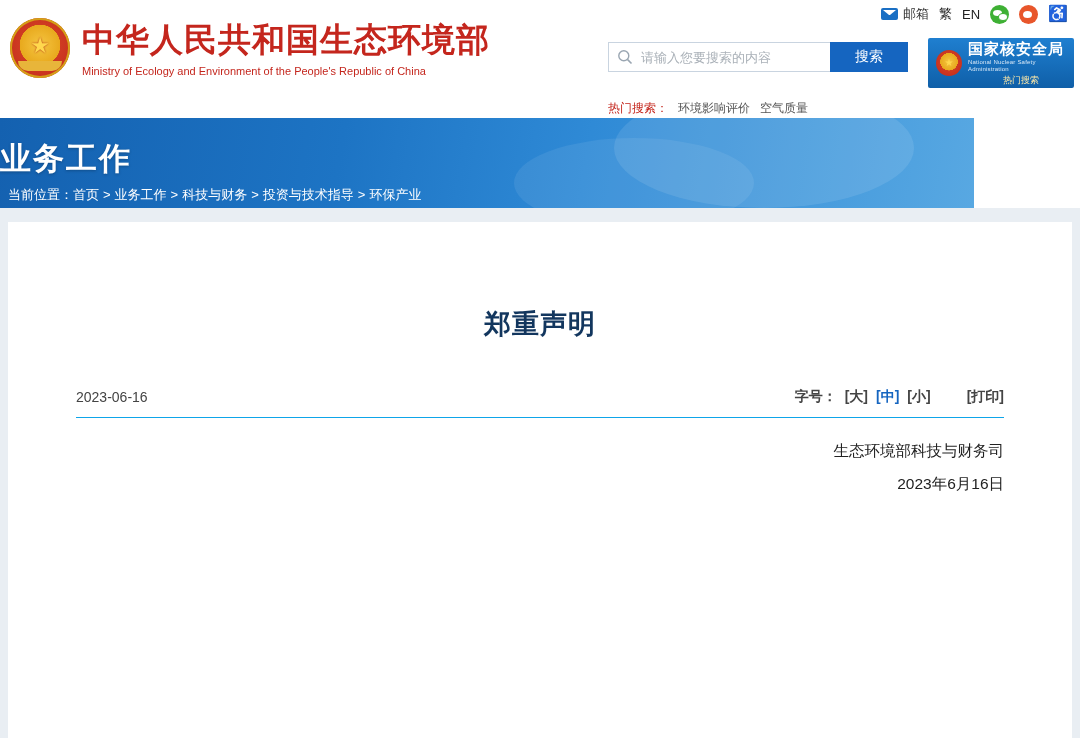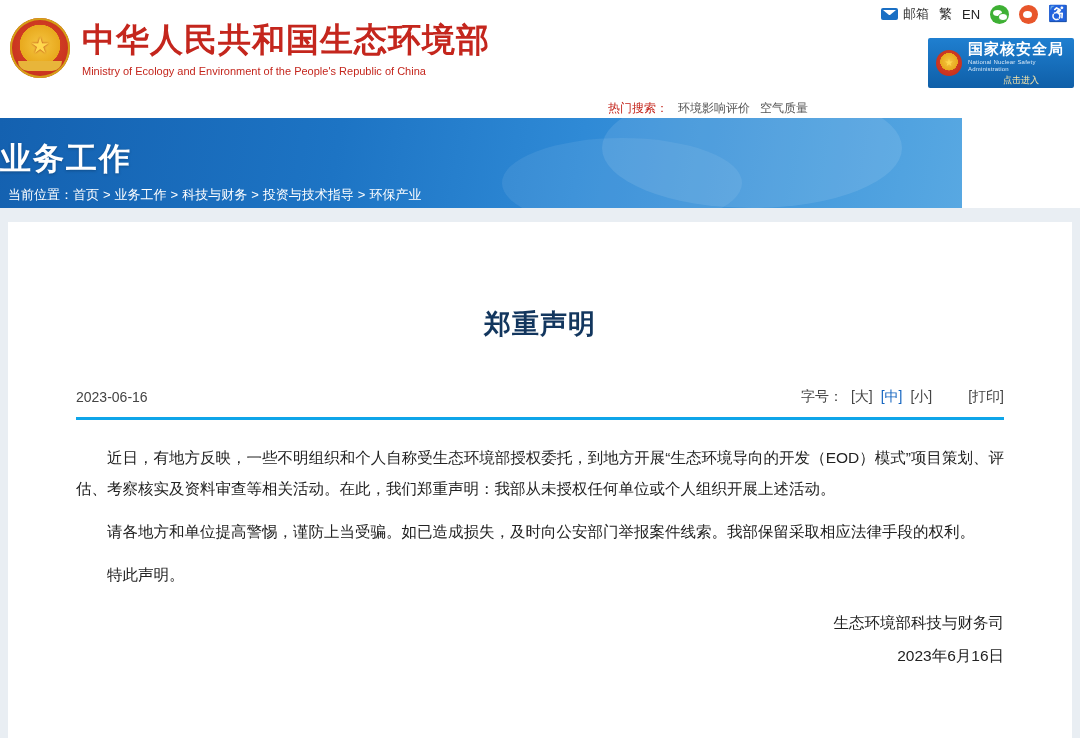--- a/index.html
+++ b/index.html
@@ -272,20 +272,21 @@
 
   
   .banner {
     position: absolute;
     top: 118px;
     left: 0;
     width: 962px;
     height: 90px;
     background: linear-gradient(100deg, #1461b0 0%, #1d74c4 35%, #2f8ad6 60%, #58a8e2 100%);
     overflow: hidden;
+    padding-left: 12px;
   }
   .banner::before {
     content: "";
     position: absolute;
     right: 60px; top: -30px;
     width: 300px; height: 120px;
     background: rgba(255,255,255,0.10);
     border-radius: 50%;
   }
   .banner::after {
@@ -345,33 +346,34 @@
     font-family: "Liberation Serif", serif;
     font-size: 27px;
     font-weight: bold;
     color: #12365e;
     padding-top: 84px;
     letter-spacing: 1px;
   }
   .meta-row {
     margin-top: 46px;
     padding-bottom: 11px;
-    border-bottom: 3px solid #0ea5e9;
+    border-bottom: 1px solid #0ea5e9;
     display: flex;
     align-items: center;
     justify-content: space-between;
     font-size: 14px;
     color: #555;
   }
   .meta-date { color: #444; }
   .meta-right {
     display: flex;
     align-items: center;
     gap: 8px;
     color: #444;
+    font-weight: bold;
   }
   .fs-label { color: #444; }
   .fs-opt { color: #444; cursor: pointer; }
   .fs-opt.active { color: #1565c0; }
   .print-opt { margin-left: 28px; color: #444; cursor: pointer; }
 
   .article-body {
     margin-top: 22px;
     font-size: 15.5px;
     line-height: 2.0;
@@ -409,33 +411,45 @@
   </div>
 
   <div class="brand">
     <div class="emblem"></div>
     <div class="brand-text">
       <div class="brand-cn">中华人民共和国生态环境部</div>
       <div class="brand-en">Ministry of Ecology and Environment of the People's Republic of China</div>
     </div>
   </div>
 
+  <div class="search-wrap">
+    <div class="search-box">
+      <span class="search-icon-cell">
+        <svg width="16" height="16" viewBox="0 0 16 16">
+          <circle cx="6.8" cy="6.8" r="5" fill="none" stroke="#9aa6b2" stroke-width="1.4"></circle>
+          <line x1="10.4" y1="10.4" x2="14.5" y2="14.5" stroke="#9aa6b2" stroke-width="1.6"></line>
+        </svg>
+      </span>
+      <input class="search-input" type="text" placeholder="请输入您要搜索的内容" style="">
+    </div>
+    <button class="search-btn">搜索</button>
+  </div>
 
   <div class="hot-search">
     <span class="hot-label">热门搜索：</span>
     <span class="hot-item">环境影响评价</span>
     <span class="hot-item">空气质量</span>
   </div>
 
   <div class="nnsa">
     <div class="nnsa-emblem"></div>
     <div class="nnsa-txt">
       <div class="nnsa-cn">国家核安全局</div>
       <div class="nnsa-en">National Nuclear Safety Administration</div>
-      <div class="nnsa-enter">点击进入</div>
+      <div class="nnsa-enter">热门搜索</div>
     </div>
   </div>
 </div>
 
 <div class="banner">
   <div class="banner-title">业务工作</div>
   <div class="breadcrumb">
     <span>当前位置：</span><span class="crumb-link">首页</span><span class="sep">&gt;</span><span class="crumb-link">业务工作</span><span class="sep">&gt;</span><span class="crumb-link">科技与财务</span><span class="sep">&gt;</span><span class="crumb-link">投资与技术指导</span><span class="sep">&gt;</span><span class="crumb-link">环保产业</span>
   </div>
 </div>
@@ -449,25 +463,20 @@
         <div class="meta-date">2023-06-16</div>
         <div class="meta-right">
           <span class="fs-label">字号：</span>
           <span class="fs-opt">[大]</span>
           <span class="fs-opt active">[中]</span>
           <span class="fs-opt">[小]</span>
           <span class="print-opt">[打印]</span>
         </div>
       </div>
 
-      <div class="article-body">
-        <p>近日，有地方反映，一些不明组织和个人自称受生态环境部授权委托，到地方开展“生态环境导向的开发（EOD）模式”项目策划、评估、考察核实及资料审查等相关活动。在此，我们郑重声明：我部从未授权任何单位或个人组织开展上述活动。</p>
-        <p>请各地方和单位提高警惕，谨防上当受骗。如已造成损失，及时向公安部门举报案件线索。我部保留采取相应法律手段的权利。</p>
-        <p>特此声明。</p>
-      </div>
 
       <div class="sign">
         <div>生态环境部科技与财务司</div>
         <div>2023年6月16日</div>
       </div>
     </div>
   </div>
 </div>
 
 </body></html>

